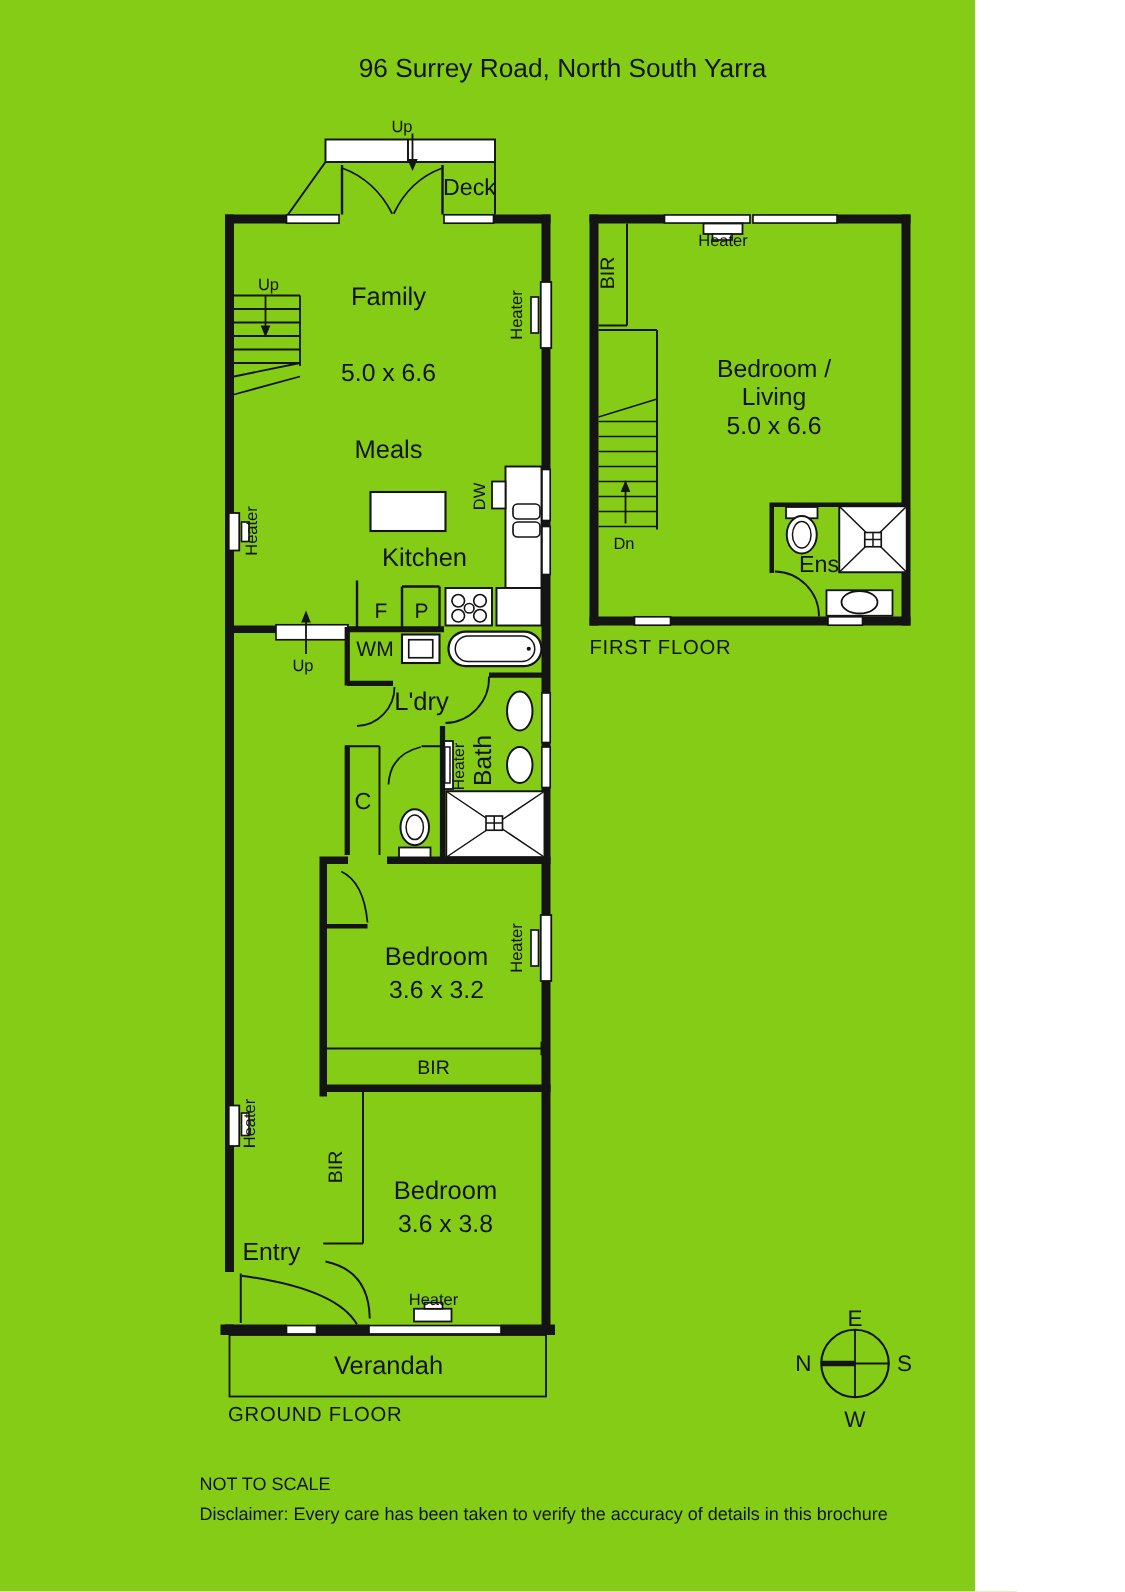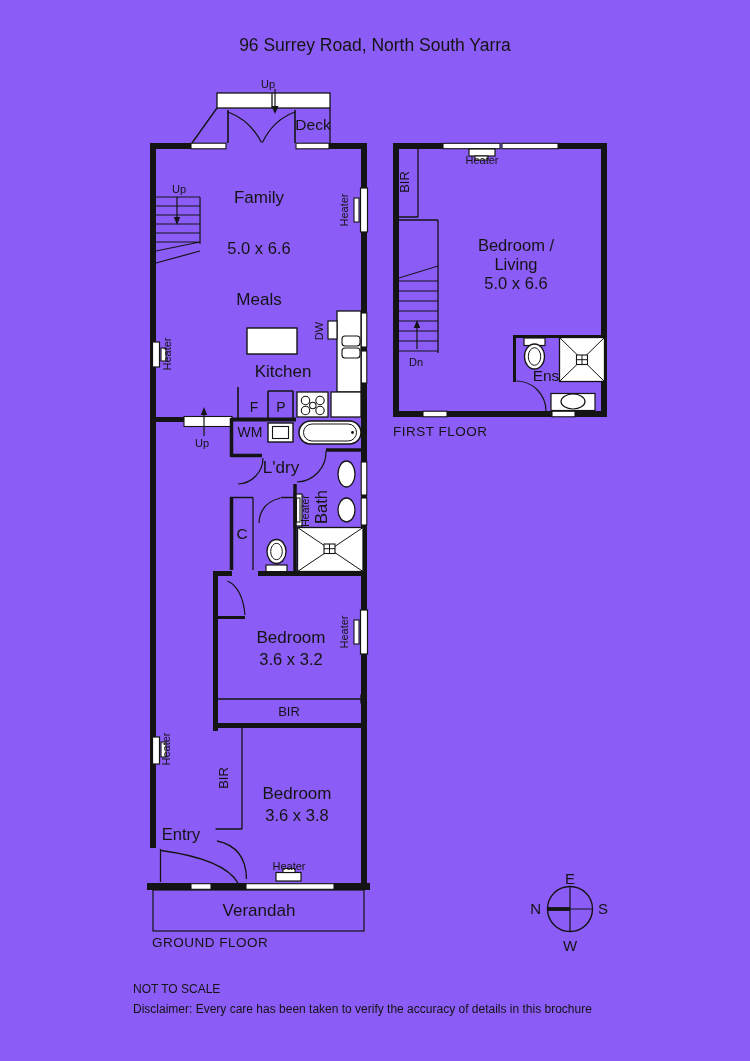--- a/index.html
+++ b/index.html
@@ -1,16 +1,16 @@
 <!DOCTYPE html>
 <html><head>
 <meta charset="utf-8">
 <style>
   html,body{margin:0;padding:0;background:#fff;}
-  .page{width:750px;height:1061px;background:#8b5cf6;position:relative;overflow:hidden;text-align:center;}
+  .page{width:650px;height:1061px;background:#84cc16;position:relative;overflow:hidden;text-align:center;}
   svg{display:block;}
   svg text{font-family:"Liberation Sans", sans-serif;fill:#141414;}
   .ln{stroke:#141414;fill:none;stroke-linecap:butt;}
   .fw{stroke:#141414;fill:#ffffff;}
   .t17{font-size:17px;}
   .t16{font-size:16.5px;}
   .t15{font-size:15.5px;}
   .t14{font-size:14px;}
   .t13{font-size:13px;}
   .tfl{font-size:13.5px;letter-spacing:.5px;}

